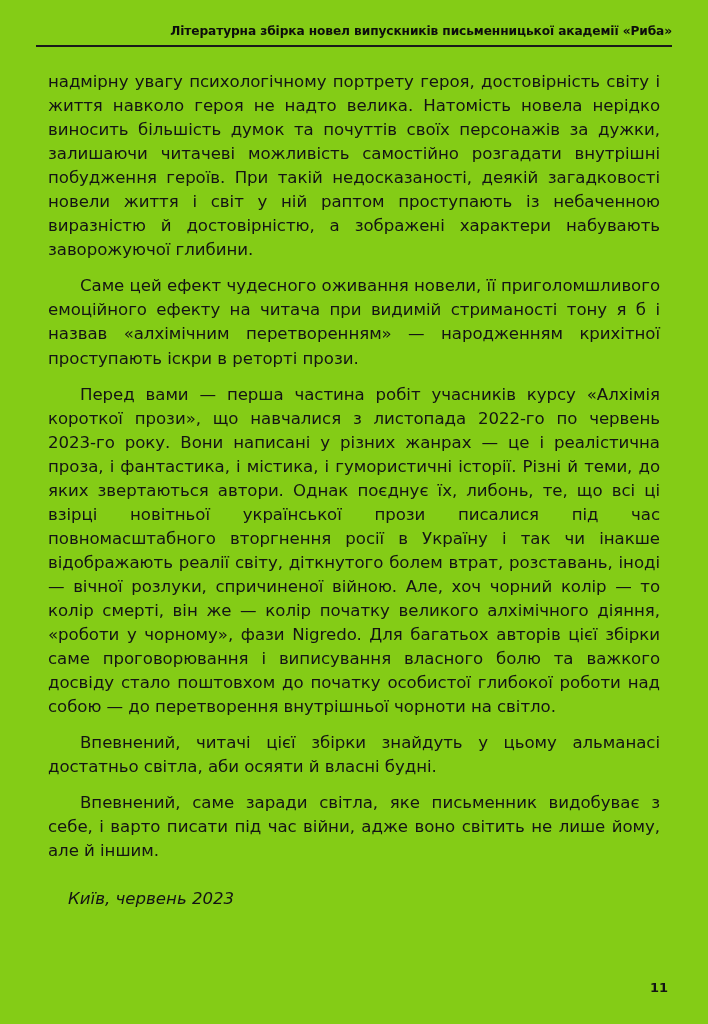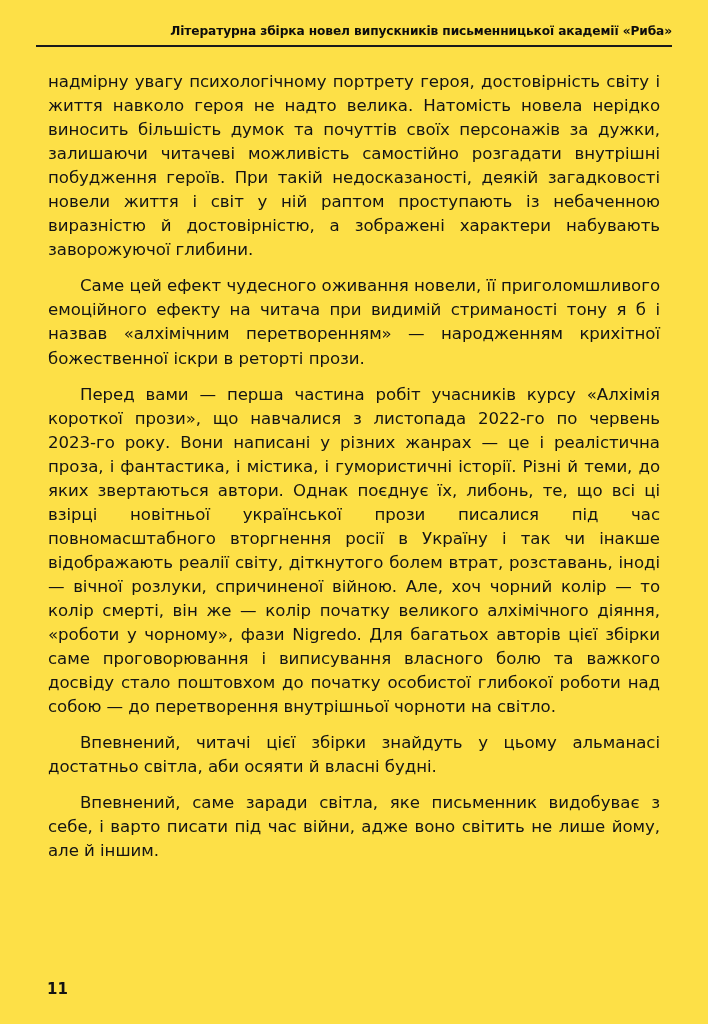--- a/index.html
+++ b/index.html
@@ -5,21 +5,21 @@
   html, body {
     margin: 0;
     padding: 0;
     background: #ffffff;
   }
 
   .page {
     position: relative;
     width: 708px;
     height: 1024px;
-    background: #fde047;
+    background: #84cc16;
     overflow: hidden;
     font-family: "DejaVu Sans", "Liberation Sans", sans-serif;
     color: #141414;
     box-sizing: border-box;
   }
 
   
   .running-head {
     position: absolute;
     top: 24px;
@@ -73,47 +73,49 @@
     line-height: 24.05px;
     font-style: italic;
     text-indent: 32px;
     text-align: left;
     color: #141414;
   }
 
   
   .folio {
     position: absolute;
-    left: 47px;
+    left: 32px;
     width: 636px;
     top: 980px;
-    font-size: 15px;
+    text-align: right;
+    font-size: 13px;
     font-weight: bold;
     color: #141414;
   }
 </style>
 </head>
 <body>
 
 <div class="page">
 
   <div class="running-head">Літературна збірка новел випускників письменницької академії «Риба»</div>
 
   <div class="head-rule"></div>
 
   <div class="text-column">
 
     <p class="body-par no-indent">надмірну увагу психологічному портрету героя, достовірність світу і життя навколо героя не надто велика. Натомість новела нерідко виносить більшість думок та почуттів своїх персонажів за дужки, залишаючи читачеві можливість самостійно розгадати внутрішні побудження героїв. При такій недосказаності, деякій загадковості новели життя і світ у ній раптом проступають із небаченною виразністю й достовірністю, а зображені характери набувають заворожуючої глибини.</p>
 
-    <p class="body-par">Саме цей ефект чудесного оживання новели, її приголомшливого емоційного ефекту на читача при видимій стриманості тону я б і назвав «алхімічним перетворенням» — народженням крихітної божественної іскри в реторті прози.</p>
+    <p class="body-par">Саме цей ефект чудесного оживання новели, її приголомшливого емоційного ефекту на читача при видимій стриманості тону я б і назвав «алхімічним перетворенням» — народженням крихітної проступають іскри в реторті прози.</p>
 
     <p class="body-par">Перед вами — перша частина робіт учасників курсу «Алхімія короткої прози», що навчалися з листопада 2022-го по червень 2023-го року. Вони написані у різних жанрах — це і реалістична проза, і фантастика, і містика, і гумористичні історії. Різні й теми, до яких звертаються автори. Однак поєднує їх, либонь, те, що всі ці взірці новітньої української прози писалися під час повномасштабного вторгнення росії в Україну і так чи інакше відображають реалії світу, діткнутого болем втрат, розставань, іноді — вічної розлуки, спричиненої війною. Але, хоч чорний колір — то колір смерті, він же — колір початку великого алхімічного діяння, «роботи у чорному», фази Nigredo. Для багатьох авторів цієї збірки саме проговорювання і виписування власного болю та важкого досвіду стало поштовхом до початку особистої глибокої роботи над собою — до перетворення внутрішньої чорноти на світло.</p>
 
     <p class="body-par">Впевнений, читачі цієї збірки знайдуть у цьому альманасі достатньо світла, аби осяяти й власні будні.</p>
 
     <p class="body-par">Впевнений, саме заради світла, яке письменник видобуває з себе, і варто писати під час війни, адже воно світить не лише йому, але й іншим.</p>
 
+    <p class="signature">Київ, червень 2023</p>
 
   </div>
 
   <div class="folio">11</div>
 
 </div>
 
 </body></html>

